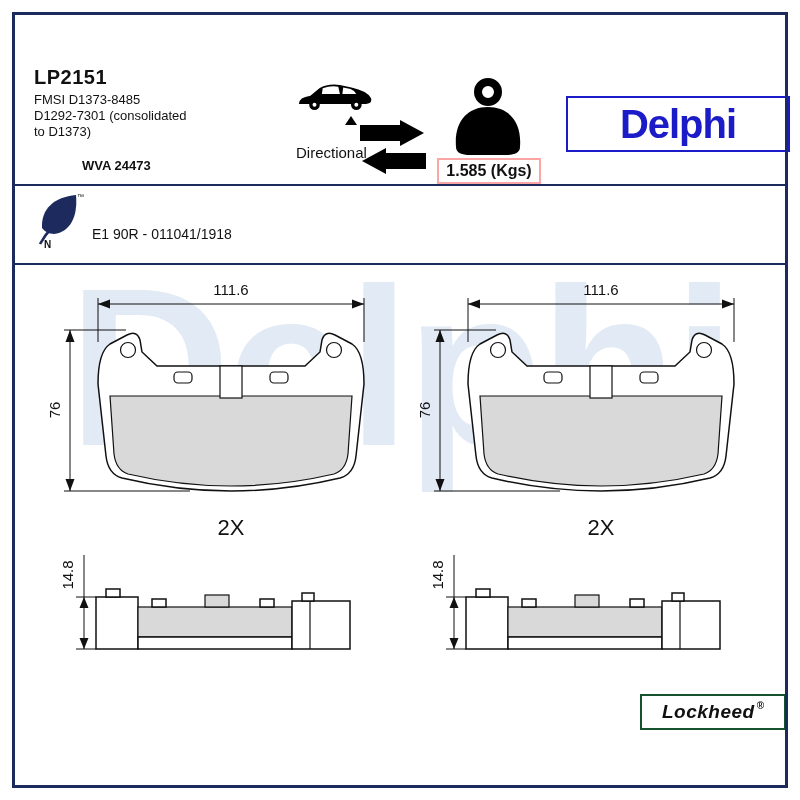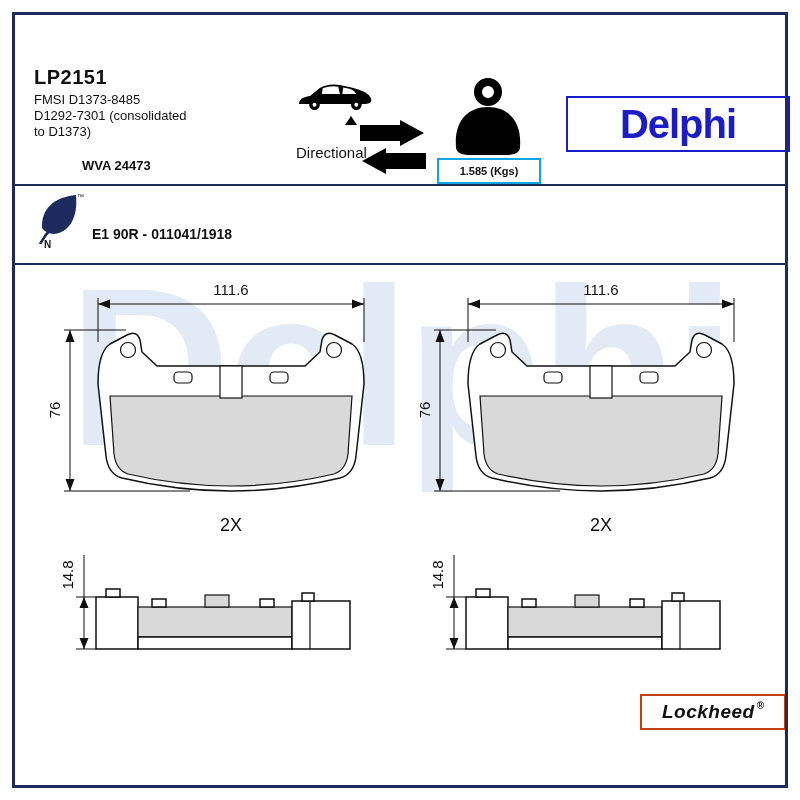--- a/index.html
+++ b/index.html
@@ -9,54 +9,54 @@
     font-family:"Liberation Sans", sans-serif;color:#111;overflow:hidden;
   }
   .frame{position:absolute;inset:12px;border:3px solid #1c2a5e;z-index:3;pointer-events:none;}
   .abs{position:absolute;}
   
   .part-number{left:34px;top:58px;font-size:20px;font-weight:bold;letter-spacing:.5px;z-index:2;margin-top:8px;}
   .fmsi{left:34px;top:92px;font-size:13px;font-weight:normal;line-height:16px;z-index:2;}
   .wva{left:34px;top:158px;font-size:13px;font-weight:bold;z-index:2;margin-left:48px;}
   .divider{left:12px;right:12px;height:0;border-top:2px solid #1c2a5e;z-index:2;}
   .div1{top:184px;} .div2{top:263px;}
-  .approval{left:92px;top:226px;font-size:14px;font-weight:bold;z-index:2;}
+  .approval{left:92px;top:226px;font-size:14px;font-weight:normal;z-index:2;}
   .leaf-wrap{left:34px;top:190px;width:52px;height:60px;z-index:2;}
   
   .car-wrap{left:294px;top:80px;width:82px;height:36px;z-index:2;}
   .axle-triangle{left:345px;top:116px;width:0;height:0;border-left:6px solid transparent;
     border-right:6px solid transparent;border-bottom:9px solid #000;z-index:2;}
   .directional{left:256px;top:144px;font-size:15px;z-index:2;margin-left:40px;}
   .arrows-wrap{left:360px;top:120px;width:66px;height:54px;z-index:2;}
   .kettlebell-wrap{left:443px;top:76px;width:90px;height:80px;z-index:2;}
-  .weight-box{left:437px;top:158px;width:100px;height:22px;border:2px solid #0ea5e9;
-    font-size:11px;font-weight:bold;text-align:center;line-height:22px;z-index:2;background:#fff;}
+  .weight-box{left:437px;top:158px;width:100px;height:22px;border:2px solid #fca5a5;
+    font-size:16px;font-weight:bold;text-align:center;line-height:22px;z-index:2;background:#fff;}
   
   .delphi-box{left:566px;top:96px;width:220px;height:52px;border:2px solid #1b1bc8;
     display:flex;align-items:center;justify-content:center;z-index:2;background:#fff;}
   .delphi-text{font-size:40px;font-weight:bold;color:#1b1bc8;letter-spacing:-1px;}
   
   .watermark{left:0;top:255px;width:100%;text-align:center;font-size:225px;font-weight:bold;
     color:#e2eaf5;line-height:1;z-index:0;white-space:nowrap;letter-spacing:-4px;}
   
   svg.front-svg{position:absolute;top:282px;width:340px;height:255px;z-index:2;overflow:visible;}
   svg.side-svg{position:absolute;top:545px;width:340px;height:120px;z-index:2;overflow:visible;}
   .fl{left:40px;} .fr{left:410px;}
   .sl{left:50px;} .sr{left:420px;}
   .plate{fill:#ffffff;stroke:#111;stroke-width:1.5;}
   .friction{fill:#d9d9d9;stroke:#111;stroke-width:1.2;}
   .hole{fill:#ffffff;stroke:#111;stroke-width:1.2;}
   .edge{stroke:#111;stroke-width:1.2;}
   .dim line{stroke:#111;stroke-width:1;}
   .dim polygon{fill:#111;}
   .dim text{font-size:15px;fill:#111;font-family:"Liberation Sans",sans-serif;}
-  .qty{top:515px;width:100px;text-align:center;font-size:18px;z-index:2;}
+  .qty{top:515px;width:100px;text-align:center;font-size:22px;z-index:2;}
   .qty-l{left:181px;} .qty-r{left:551px;}
   
-  .lockheed-box{left:640px;top:694px;width:142px;height:32px;border:2px solid #c2410c;background:#fff;
+  .lockheed-box{left:640px;top:694px;width:142px;height:32px;border:2px solid #14532d;background:#fff;
     display:flex;align-items:center;justify-content:center;z-index:2;}
   .lockheed-text{font-size:19px;font-weight:bold;font-style:italic;letter-spacing:.5px;}
   .lockheed-reg{font-size:10px;font-weight:bold;vertical-align:super;margin-left:2px;align-self:flex-start;margin-top:4px;}
 </style>
 </head>
 <body>
 
 <div class="frame"></div>
 
 <div class="abs watermark">Delphi</div>

